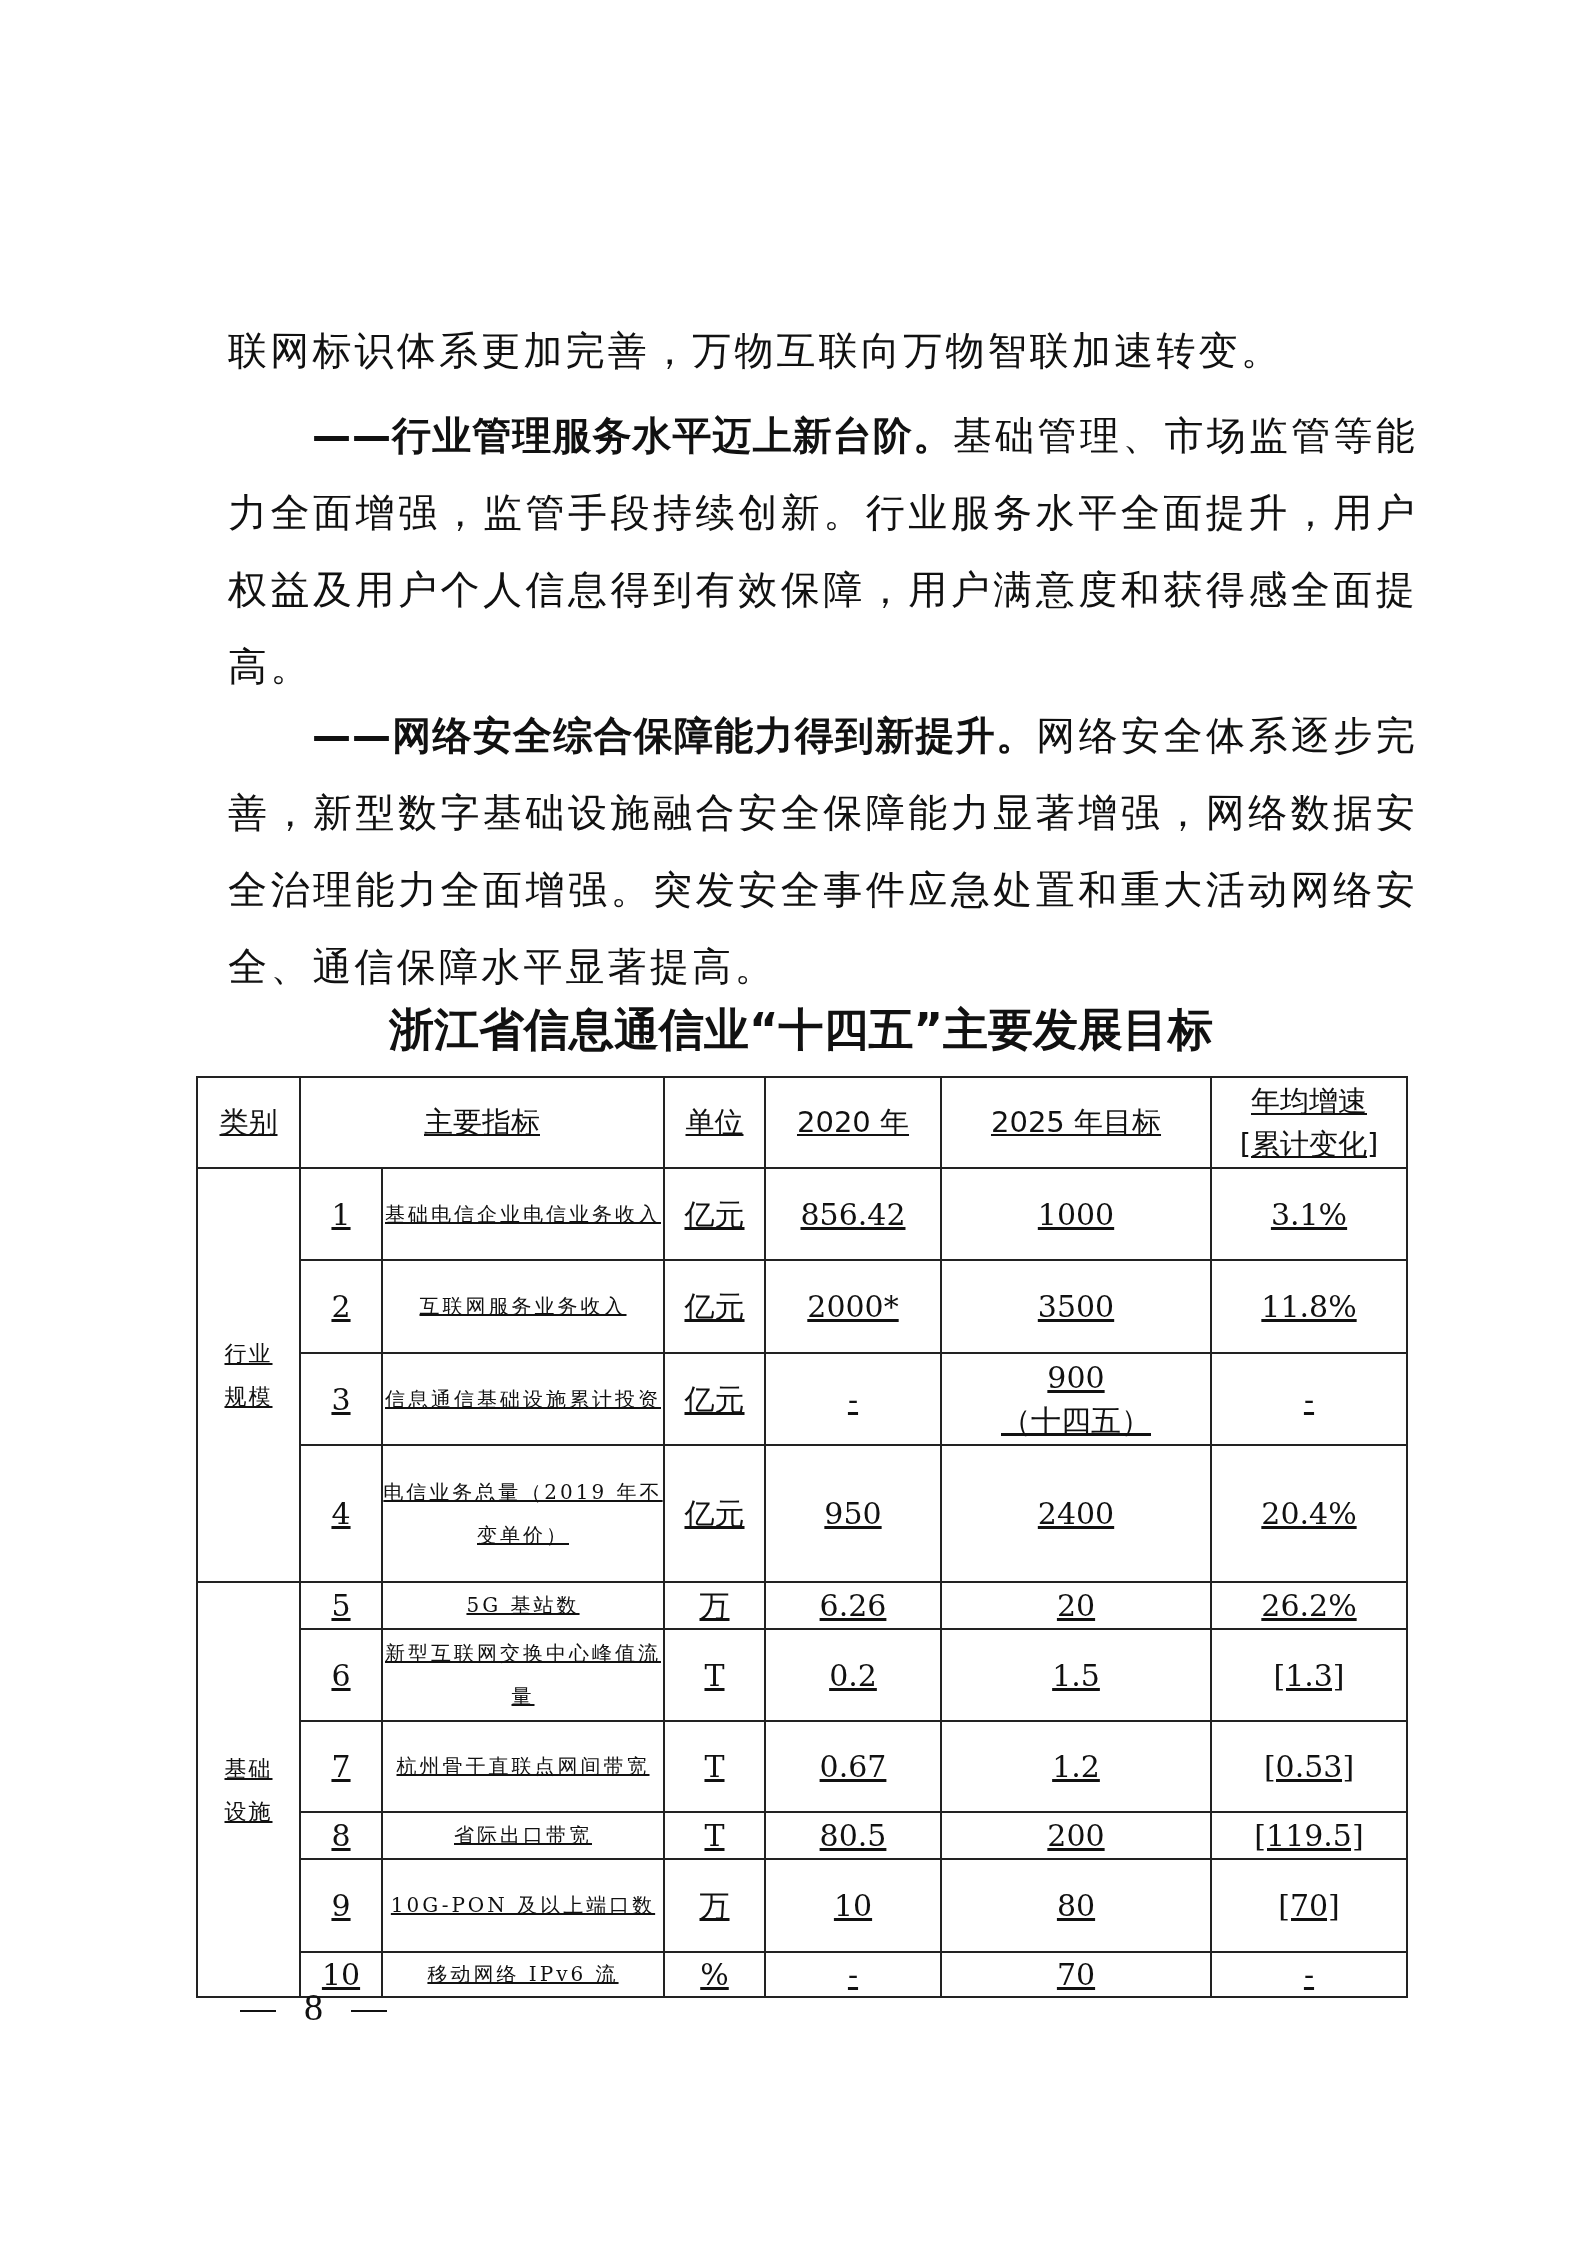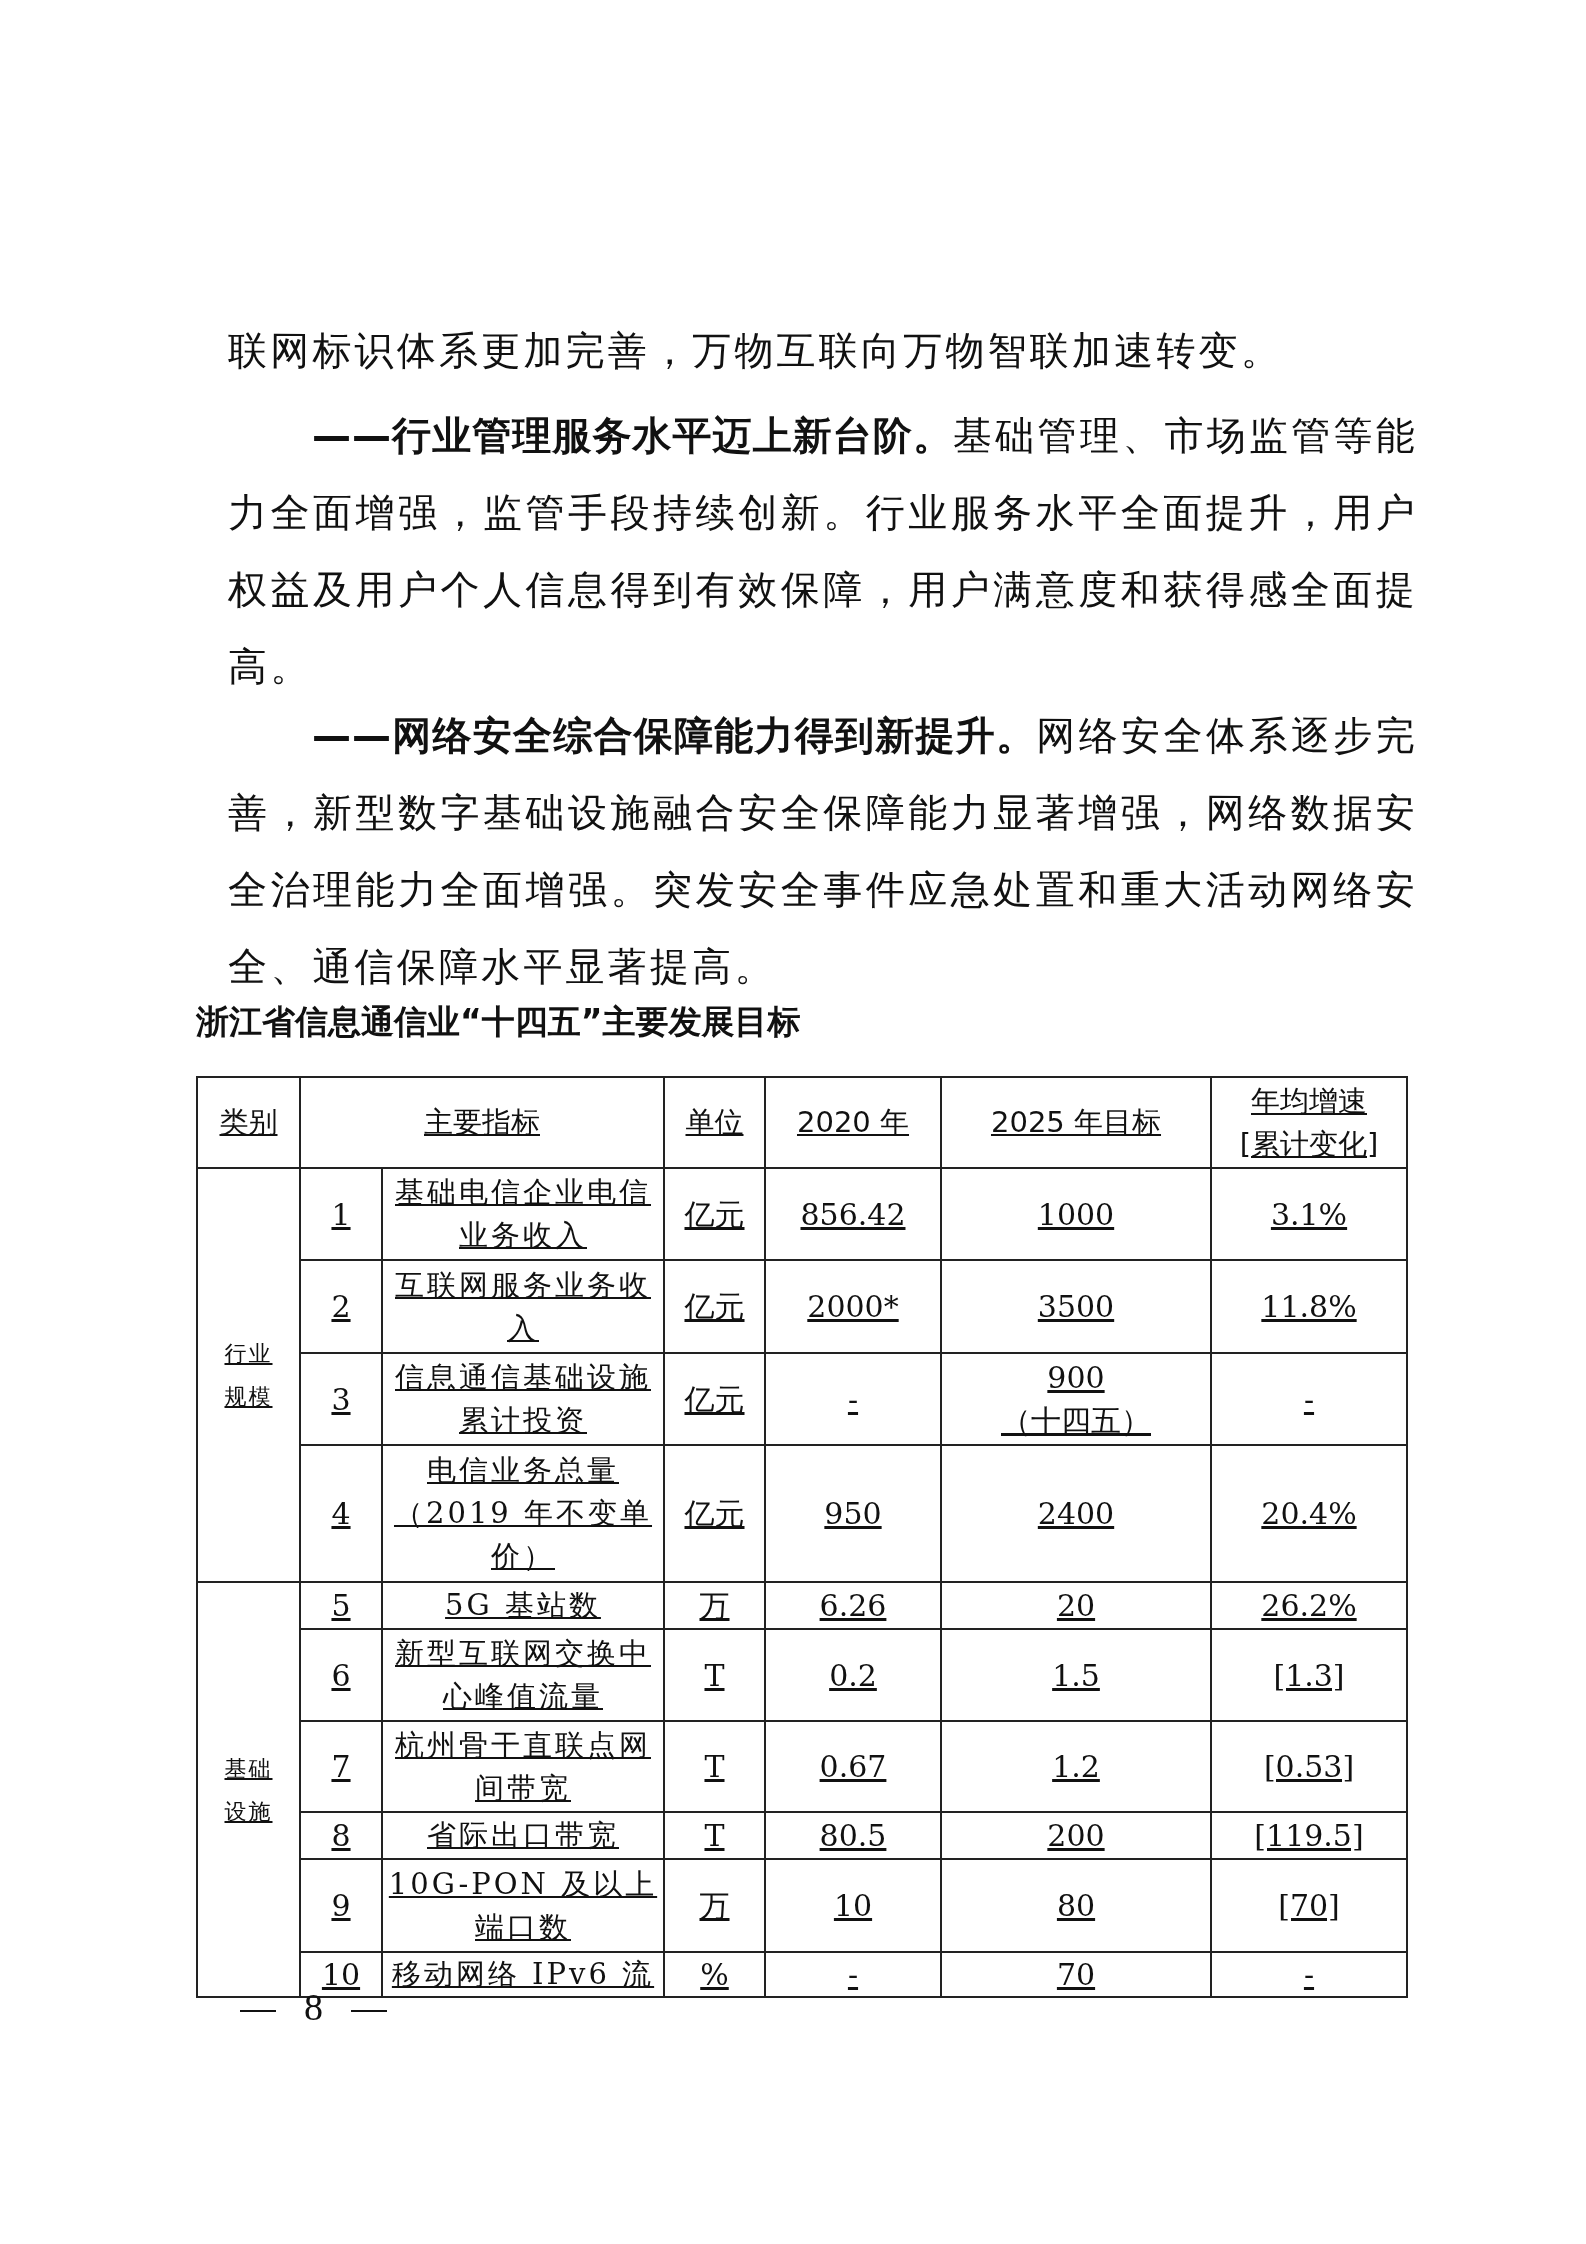--- a/index.html
+++ b/index.html
@@ -2,28 +2,28 @@
 <html><head>
 <meta charset="utf-8">
 <style>
   html, body { margin: 0; padding: 0; background: #ffffff; }
   body { width: 1586px; height: 2244px; position: relative; overflow: hidden;
          font-family: "DejaVu Serif", "Liberation Serif", serif; color: #111; }
   .para { position: absolute; left: 212px; width: 1190px; font-size: 39px; line-height: 77px;
           letter-spacing: 3.2px; margin: 16px; text-align: justify; }
   .para b { font-family: "DejaVu Sans", sans-serif; font-weight: bold; letter-spacing: 1px; }
   .indent { text-indent: 84px; }
-  .caption { position: absolute; left: 196px; width: 1210px; top: 1000px; text-align: left;
-             font-family: "DejaVu Sans", sans-serif; font-weight: bold; font-size: 33px; }
+  .caption { position: absolute; left: 196px; width: 1210px; top: 1000px; text-align: center;
+             font-family: "DejaVu Sans", sans-serif; font-weight: bold; font-size: 45px; }
   table.goals { position: absolute; left: 196px; top: 1076px; width: 1210px;
                 border-collapse: collapse; table-layout: fixed; font-size: 30px; text-decoration: underline; }
   table.goals td, table.goals th { border: 2px solid #222; text-align: center; vertical-align: middle;
                padding: 0; line-height: 43px; font-weight: normal; }
   table.goals th { font-family: "DejaVu Sans", sans-serif; font-size: 29px; }
-  td.name { text-align: justify; padding: 0 10px 0 14px; letter-spacing: 3px; font-size: 29px; }
+  td.name { text-align: justify; padding: 0 10px 0 14px; letter-spacing: 3px; font-size: 20px; }
   td.cat { font-size: 22px; letter-spacing: 2px; }
   .footer { position: absolute; left: 212px; top: 1985px; font-size: 38px;
             font-family: "Liberation Serif", serif; }
   .footer span.dash { display: inline-block; width: 36px; border-top: 2px solid #111;
                       vertical-align: middle; margin: 0 28px; }
 </style>
 </head>
 <body>
 
 <p class="para" style="top:296px;">

